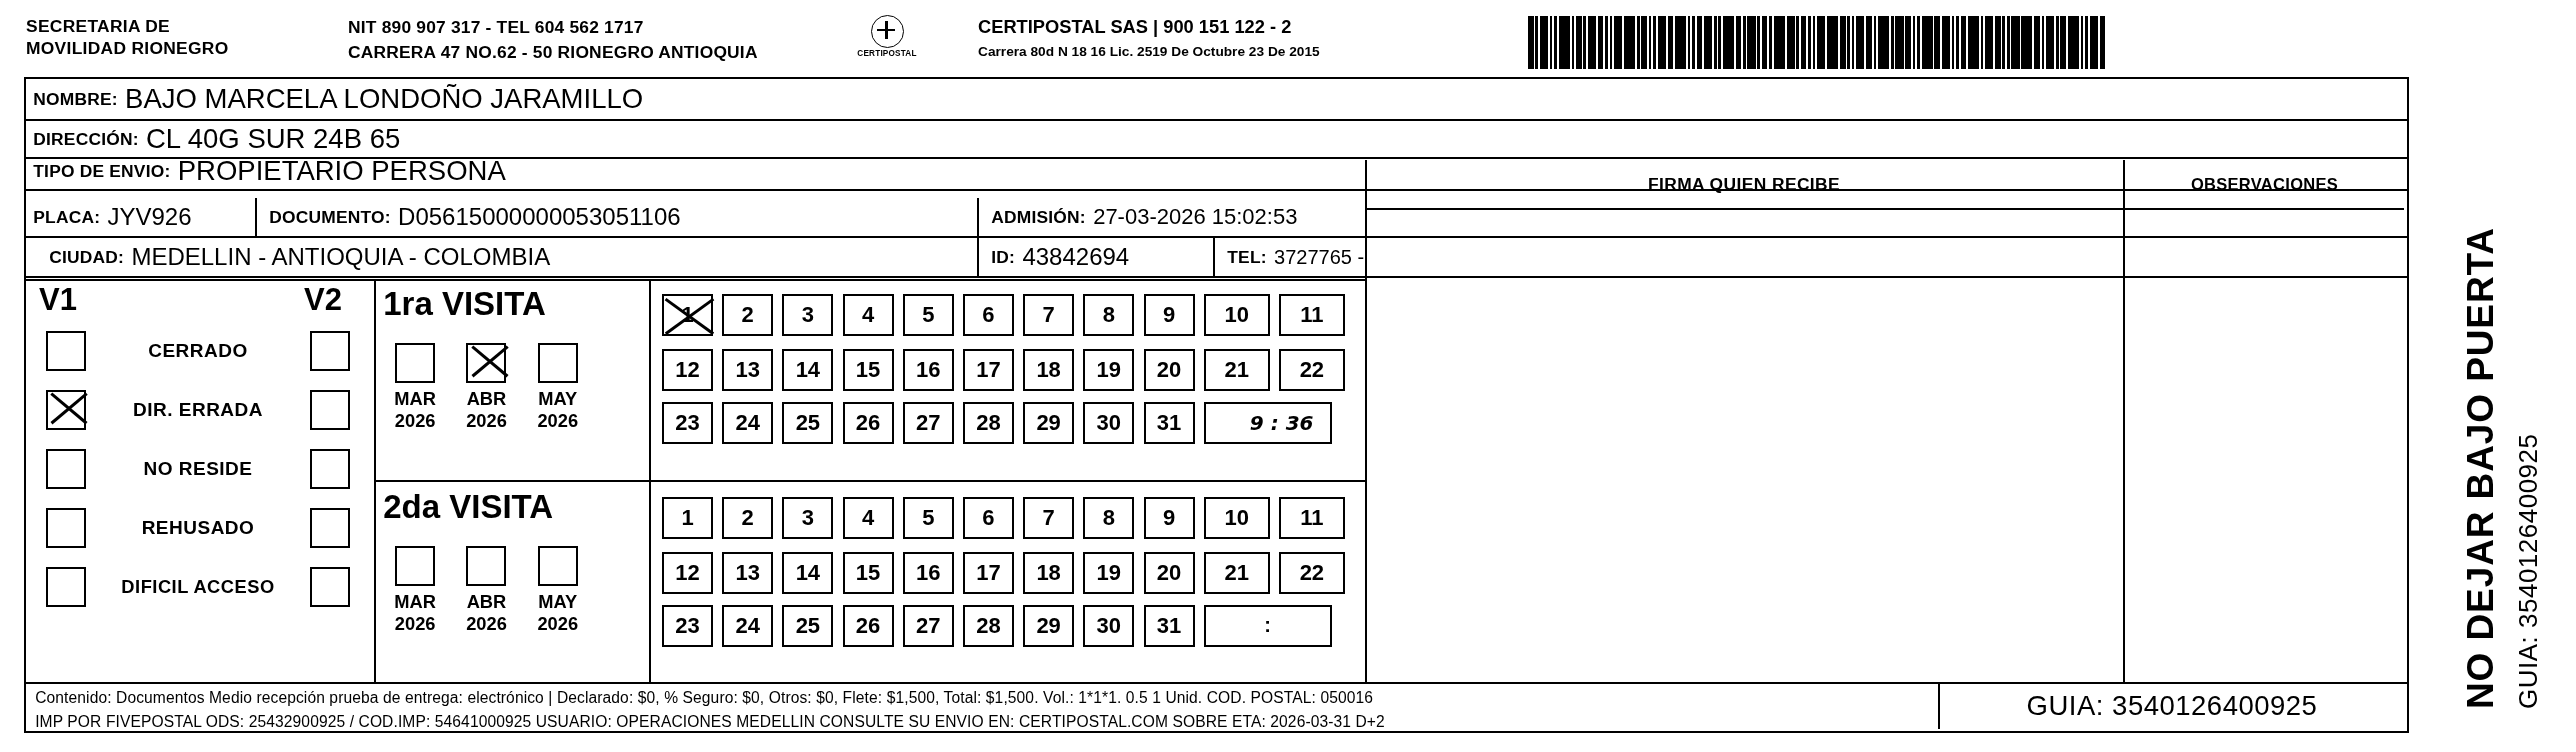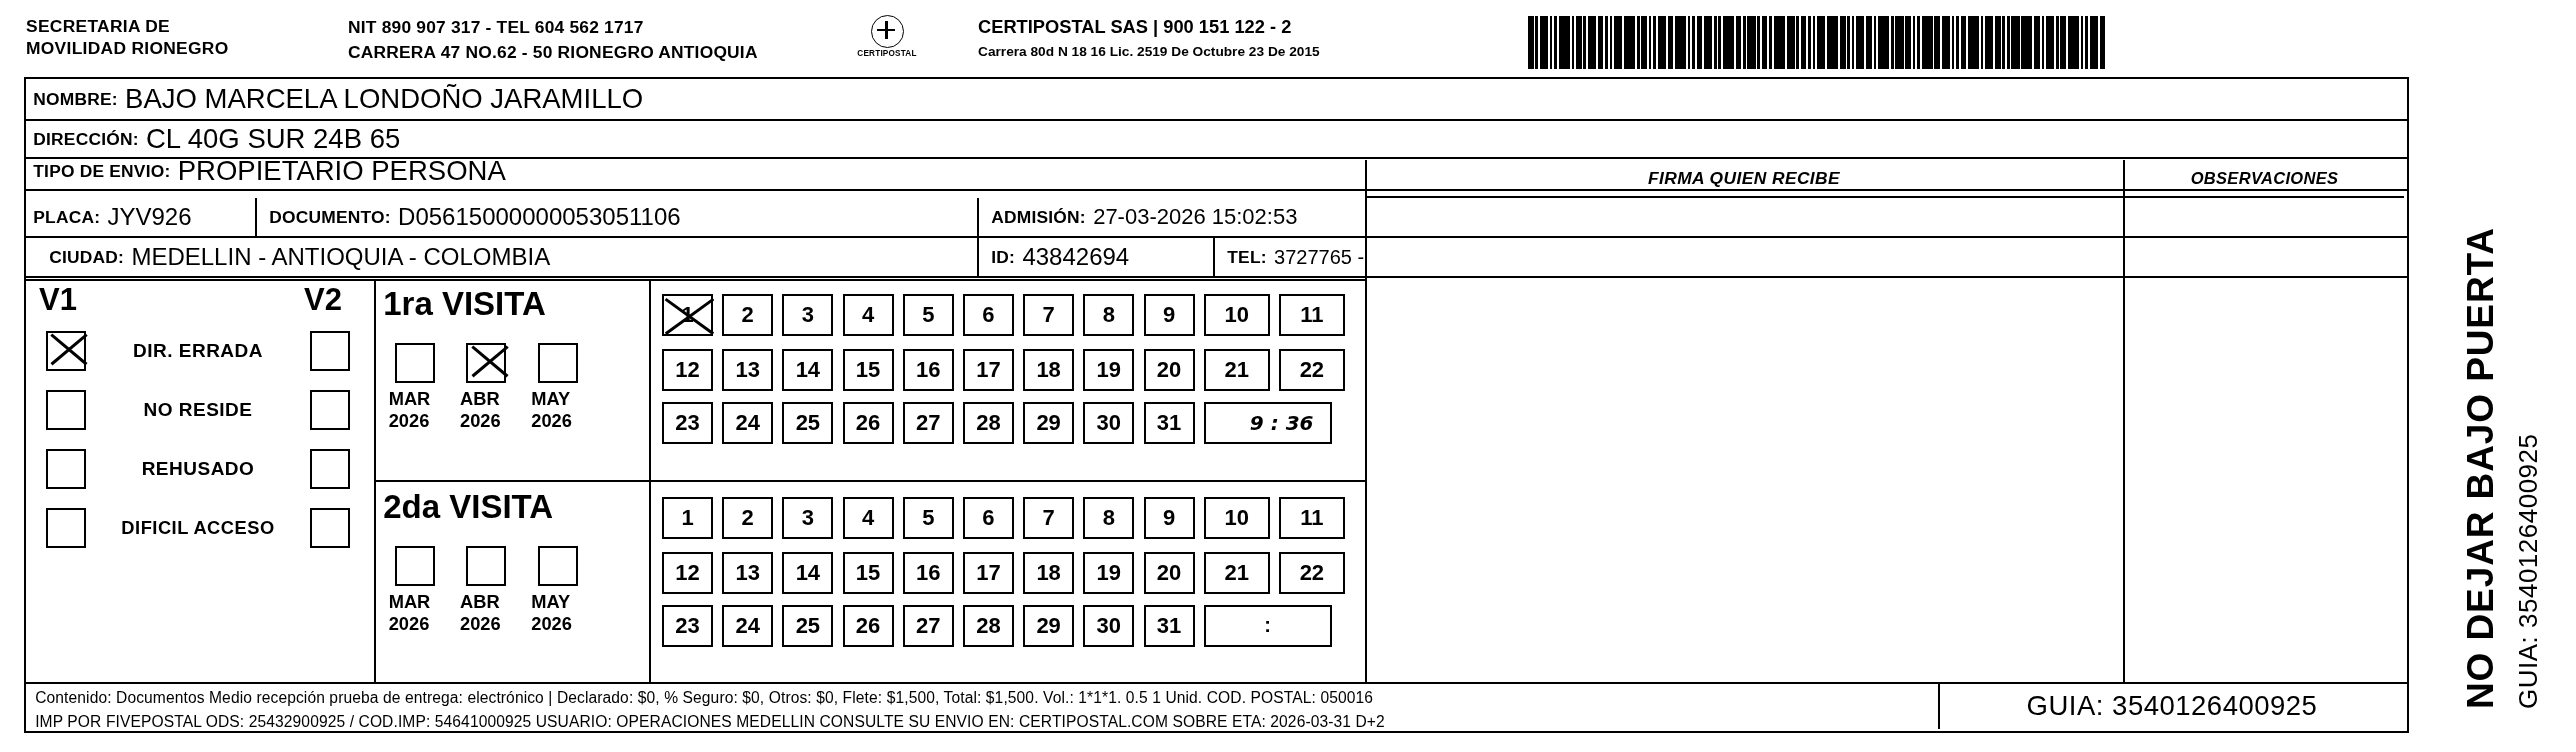--- a/index.html
+++ b/index.html
@@ -35,42 +35,42 @@
   .r-tipo{top:74px;height:38px;}
   .r-placa{top:119px;height:40px;}
   .r-ciudad{top:159px;height:40px;}
 
   .cellpad{padding-left:7.3px;display:flex;align-items:center;height:100%;}
   .cellpad .lbl{margin-right:7.3px;}
 
   .vdiv{position:absolute;top:0;width:0;border-left:2.7px solid #000;}
 
   
-  .firma-head{position:absolute;left:1339px;top:81px;width:1039px;height:38px;border-bottom:2.7px solid #000;box-sizing:border-box;font-style:italic;}
+  .firma-head{position:absolute;left:1339px;top:81px;width:1039px;height:50px;border-bottom:2.7px solid #000;box-sizing:border-box;}
   .firma-head .t{position:absolute;left:0;top:0;width:758px;height:100%;display:flex;align-items:center;justify-content:center;font-size:17.4px;font-weight:bold;letter-spacing:0.4px;}
   .firma-head .o{position:absolute;left:758px;top:0;width:281px;height:100%;display:flex;align-items:center;justify-content:center;font-size:16.5px;font-weight:bold;letter-spacing:0.3px;border-left:2.7px solid #000;box-sizing:border-box;}
   .firma-body{position:absolute;left:1339px;top:119px;width:1039px;height:484px;}
   .firma-body .sep{position:absolute;left:758px;top:0;width:0;height:100%;border-left:2.7px solid #000;}
 
   
   .vcol{position:absolute;left:0;top:200px;width:348px;height:403px;}
   .vcol .hdr{display:flex;align-items:center;height:42px;}
   .vcol .hdr span{font-size:31px;font-weight:bold;}
   .chkrow{display:flex;align-items:center;height:59px;}
   .chk{width:40px;height:40px;border:2.7px solid #000;box-sizing:border-box;position:relative;}
   .chk.x:before,.chk.x:after{content:"";position:absolute;left:-1.8px;top:15.6px;width:46px;height:2.7px;background:#000;}
   .chk.x:before{transform:rotate(40deg);}
   .chk.x:after{transform:rotate(-40deg);}
   .chklabel{flex:1;text-align:center;font-size:19px;font-weight:bold;letter-spacing:0.5px;}
 
   
   .vis{position:absolute;left:348px;top:200px;width:275px;height:403px;}
   .vis .title{font-size:33px;font-weight:bold;padding-left:9.2px;}
   .mo-row{display:flex;gap:18.3px;padding-left:14.7px;margin-top:11px;}
-  .mo{width:53px;text-align:left;}
+  .mo{width:53px;text-align:center;}
   .mo .b{width:40px;height:40px;border:2.7px solid #000;box-sizing:border-box;margin:0 auto;position:relative;}
   .mo .b.x:before,.mo .b.x:after{content:"";position:absolute;left:-1.8px;top:15.6px;width:46px;height:2.7px;background:#000;}
   .mo .b.x:before{transform:rotate(40deg);}
   .mo .b.x:after{transform:rotate(-40deg);}
   .mo .n{font-size:18.3px;font-weight:bold;margin-top:5.5px;}
   .mo .y{font-size:18.3px;font-weight:bold;}
 
   
   .days{position:absolute;left:623px;top:200px;width:716px;height:403px;}
   .drow{display:flex;gap:9.2px;padding-left:13px;height:53px;align-items:center;}
@@ -266,20 +266,25 @@
 
     <div style="position:absolute;left:0;top:200px;width:1339px;height:0;border-top:2.7px solid #000;"></div>
 
     <div class="vcol">
       <div class="hdr">
         <span style="margin-left:13px;width:55px;">V1</span>
         <span style="flex:1"></span>
         <span style="width:70px;">V2</span>
       </div>
 
+      <div class="chkrow">
+        <div class="chk" style="margin-left:20px"></div>
+        <div class="chklabel">CERRADO</div>
+        <div class="chk" style="margin-right:24px"></div>
+      </div>
       <div class="chkrow">
         <div class="chk x" style="margin-left:20px"></div>
         <div class="chklabel">DIR. ERRADA</div>
         <div class="chk" style="margin-right:24px"></div>
       </div>
       <div class="chkrow">
         <div class="chk" style="margin-left:20px"></div>
         <div class="chklabel">NO RESIDE</div>
         <div class="chk" style="margin-right:24px"></div>
       </div>

